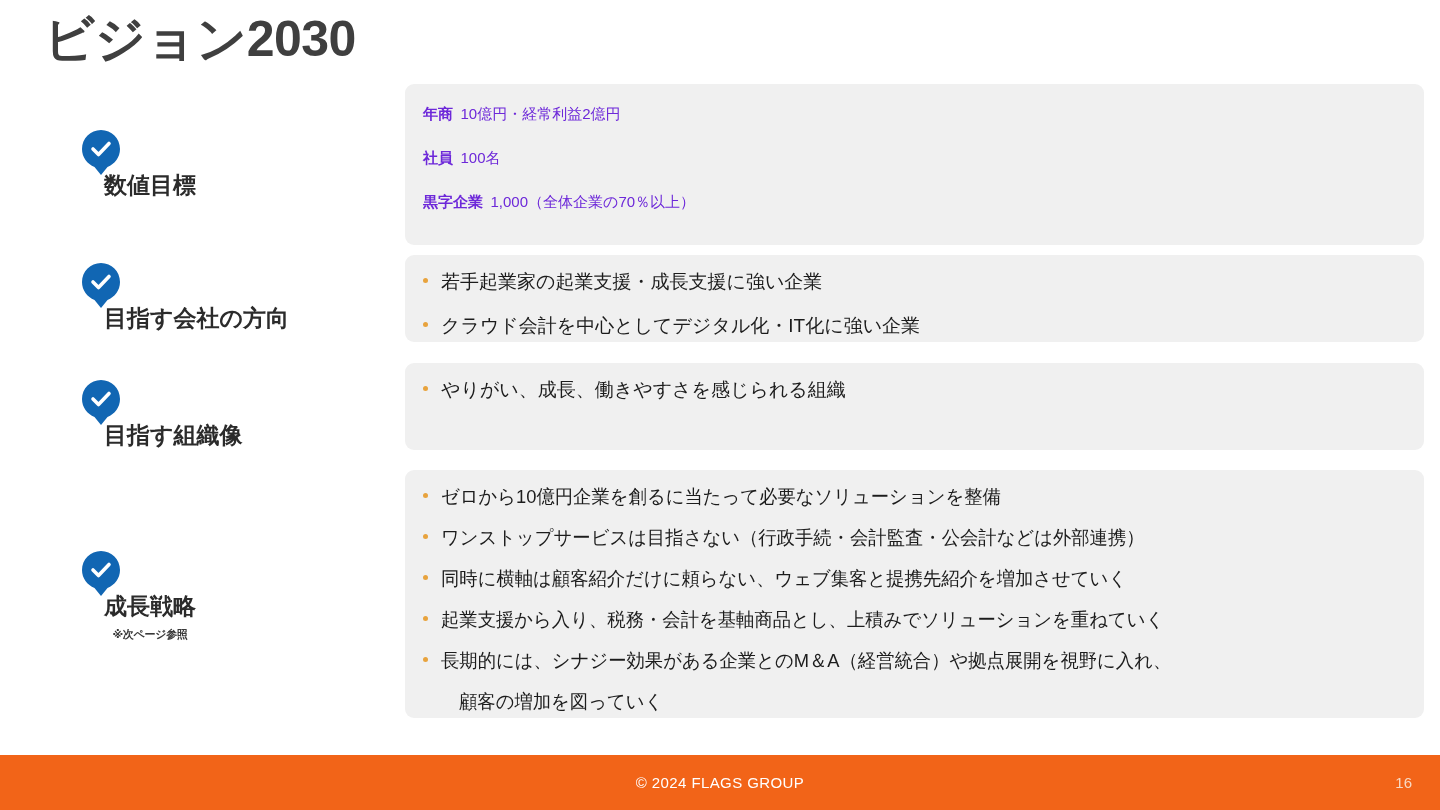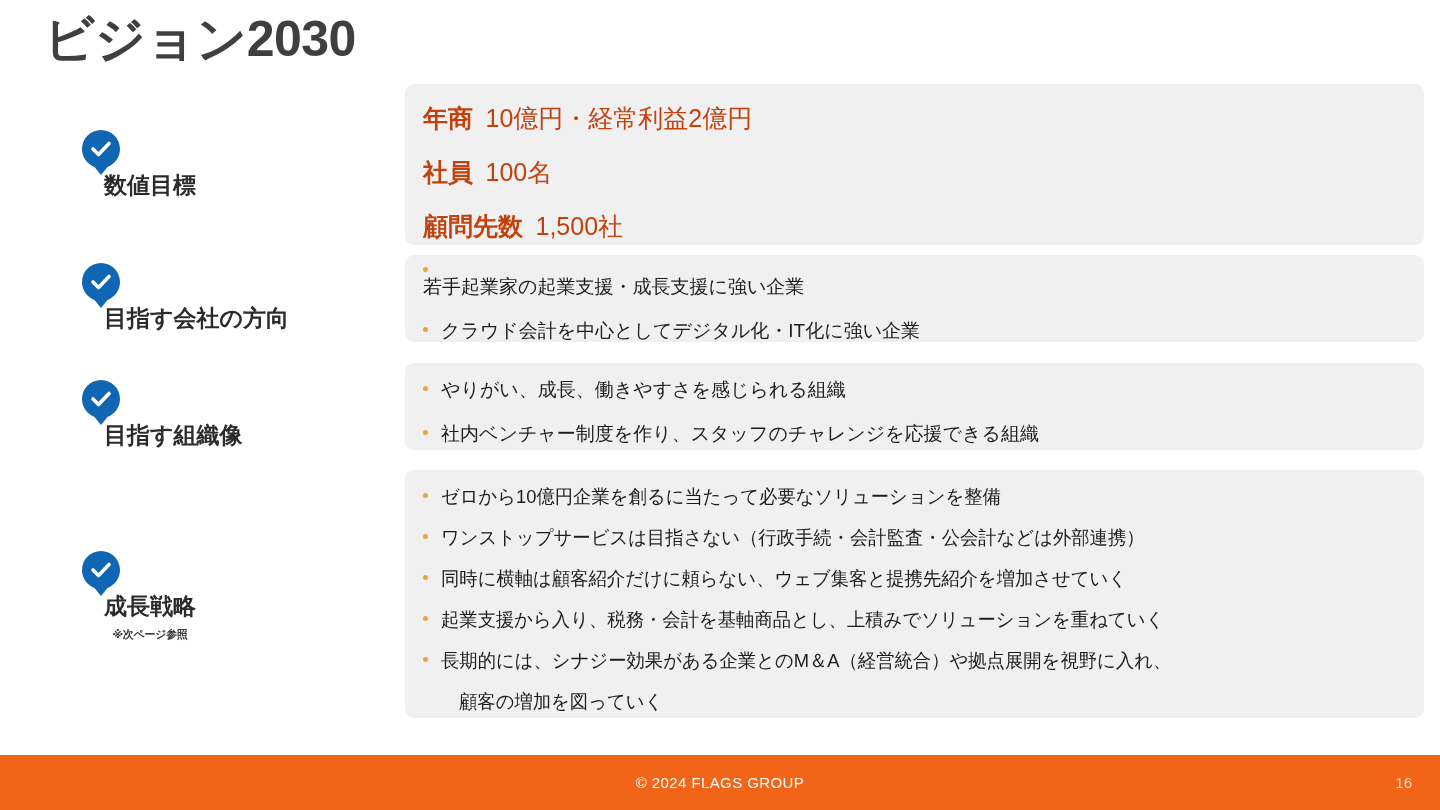--- a/index.html
+++ b/index.html
@@ -72,22 +72,22 @@
   
   .panel {
     position: absolute;
     left: 405px;
     width: 1019px;
     background: #f0f0f0;
     border-radius: 9px;
   }
 
   .kv-line {
-    font-size: 25px;
-    color: #c2410c;
+    font-size: 15px;
+    color: #6d28d9;
     white-space: nowrap;
     line-height: 1;
   }
   .kv-line .k {
     font-weight: bold;
   }
   .kv-line .v {
     font-weight: normal;
   }
 
@@ -184,42 +184,39 @@
     </span>
   </div>
 
   <div class="panel" style="top:84px; height:161px; padding:22px 0 0 18px;">
     <div class="kv-line" style="margin-bottom:29px;">
       <span class="k">年商 </span><span class="v">10億円・経常利益2億円</span>
     </div>
     <div class="kv-line" style="margin-bottom:29px;">
       <span class="k">社員 </span><span class="v">100名</span>
     </div>
-    <div class="kv-line" style="margin-bottom:29px;">
-      <span class="k">顧問先数 </span><span class="v">1,500社</span>
-    </div>
     <div class="kv-line">
       <span class="k">黒字企業 </span><span class="v">1,000（全体企業の70％以上）</span>
     </div>
   </div>
 
   <div class="rail-item" style="left:82px; top:264px;">
     <span class="pin-icon">
       <svg viewBox="0 0 38 45" xmlns="http://www.w3.org/2000/svg">
         <path d="M19 0 C8.5 0 0 8.5 0 19 C0 27.2 5.2 34.2 12.5 36.9 L19 45 L25.5 36.9 C32.8 34.2 38 27.2 38 19 C38 8.5 29.5 0 19 0 Z" fill="#1166b3"></path>
         <path d="M11 19 L16.5 24.5 L27 13.5" fill="none" stroke="#ffffff" stroke-width="3.6" stroke-linecap="round" stroke-linejoin="round"></path>
       </svg>
     </span>
     <span class="rail-text">
       <span class="rail-label">目指す会社の方向</span>
     </span>
   </div>
 
   <div class="panel" style="top:255px; height:87px; padding:17px 0 0 18px;">
-    <div class="bullet-row" style="margin-bottom:25px;flex-direction:column;">
+    <div class="bullet-row" style="margin-bottom:25px;">
       <span class="bullet-dot"></span>
       <span class="bullet-text">若手起業家の起業支援・成長支援に強い企業</span>
     </div>
     <div class="bullet-row">
       <span class="bullet-dot"></span>
       <span class="bullet-text">クラウド会計を中心としてデジタル化・IT化に強い企業</span>
     </div>
   </div>
 
   <div class="rail-item" style="left:82px; top:381px;">
@@ -231,24 +228,20 @@
     </span>
     <span class="rail-text">
       <span class="rail-label">目指す組織像</span>
     </span>
   </div>
 
   <div class="panel" style="top:363px; height:87px; padding:17px 0 0 18px;">
     <div class="bullet-row" style="margin-bottom:25px;">
       <span class="bullet-dot"></span>
       <span class="bullet-text">やりがい、成長、働きやすさを感じられる組織</span>
-    </div>
-    <div class="bullet-row">
-      <span class="bullet-dot"></span>
-      <span class="bullet-text">社内ベンチャー制度を作り、スタッフのチャレンジを応援できる組織</span>
     </div>
   </div>
 
   <div class="rail-item" style="left:82px; top:552px;">
     <span class="pin-icon">
       <svg viewBox="0 0 38 45" xmlns="http://www.w3.org/2000/svg">
         <path d="M19 0 C8.5 0 0 8.5 0 19 C0 27.2 5.2 34.2 12.5 36.9 L19 45 L25.5 36.9 C32.8 34.2 38 27.2 38 19 C38 8.5 29.5 0 19 0 Z" fill="#1166b3"></path>
         <path d="M11 19 L16.5 24.5 L27 13.5" fill="none" stroke="#ffffff" stroke-width="3.6" stroke-linecap="round" stroke-linejoin="round"></path>
       </svg>
     </span>

